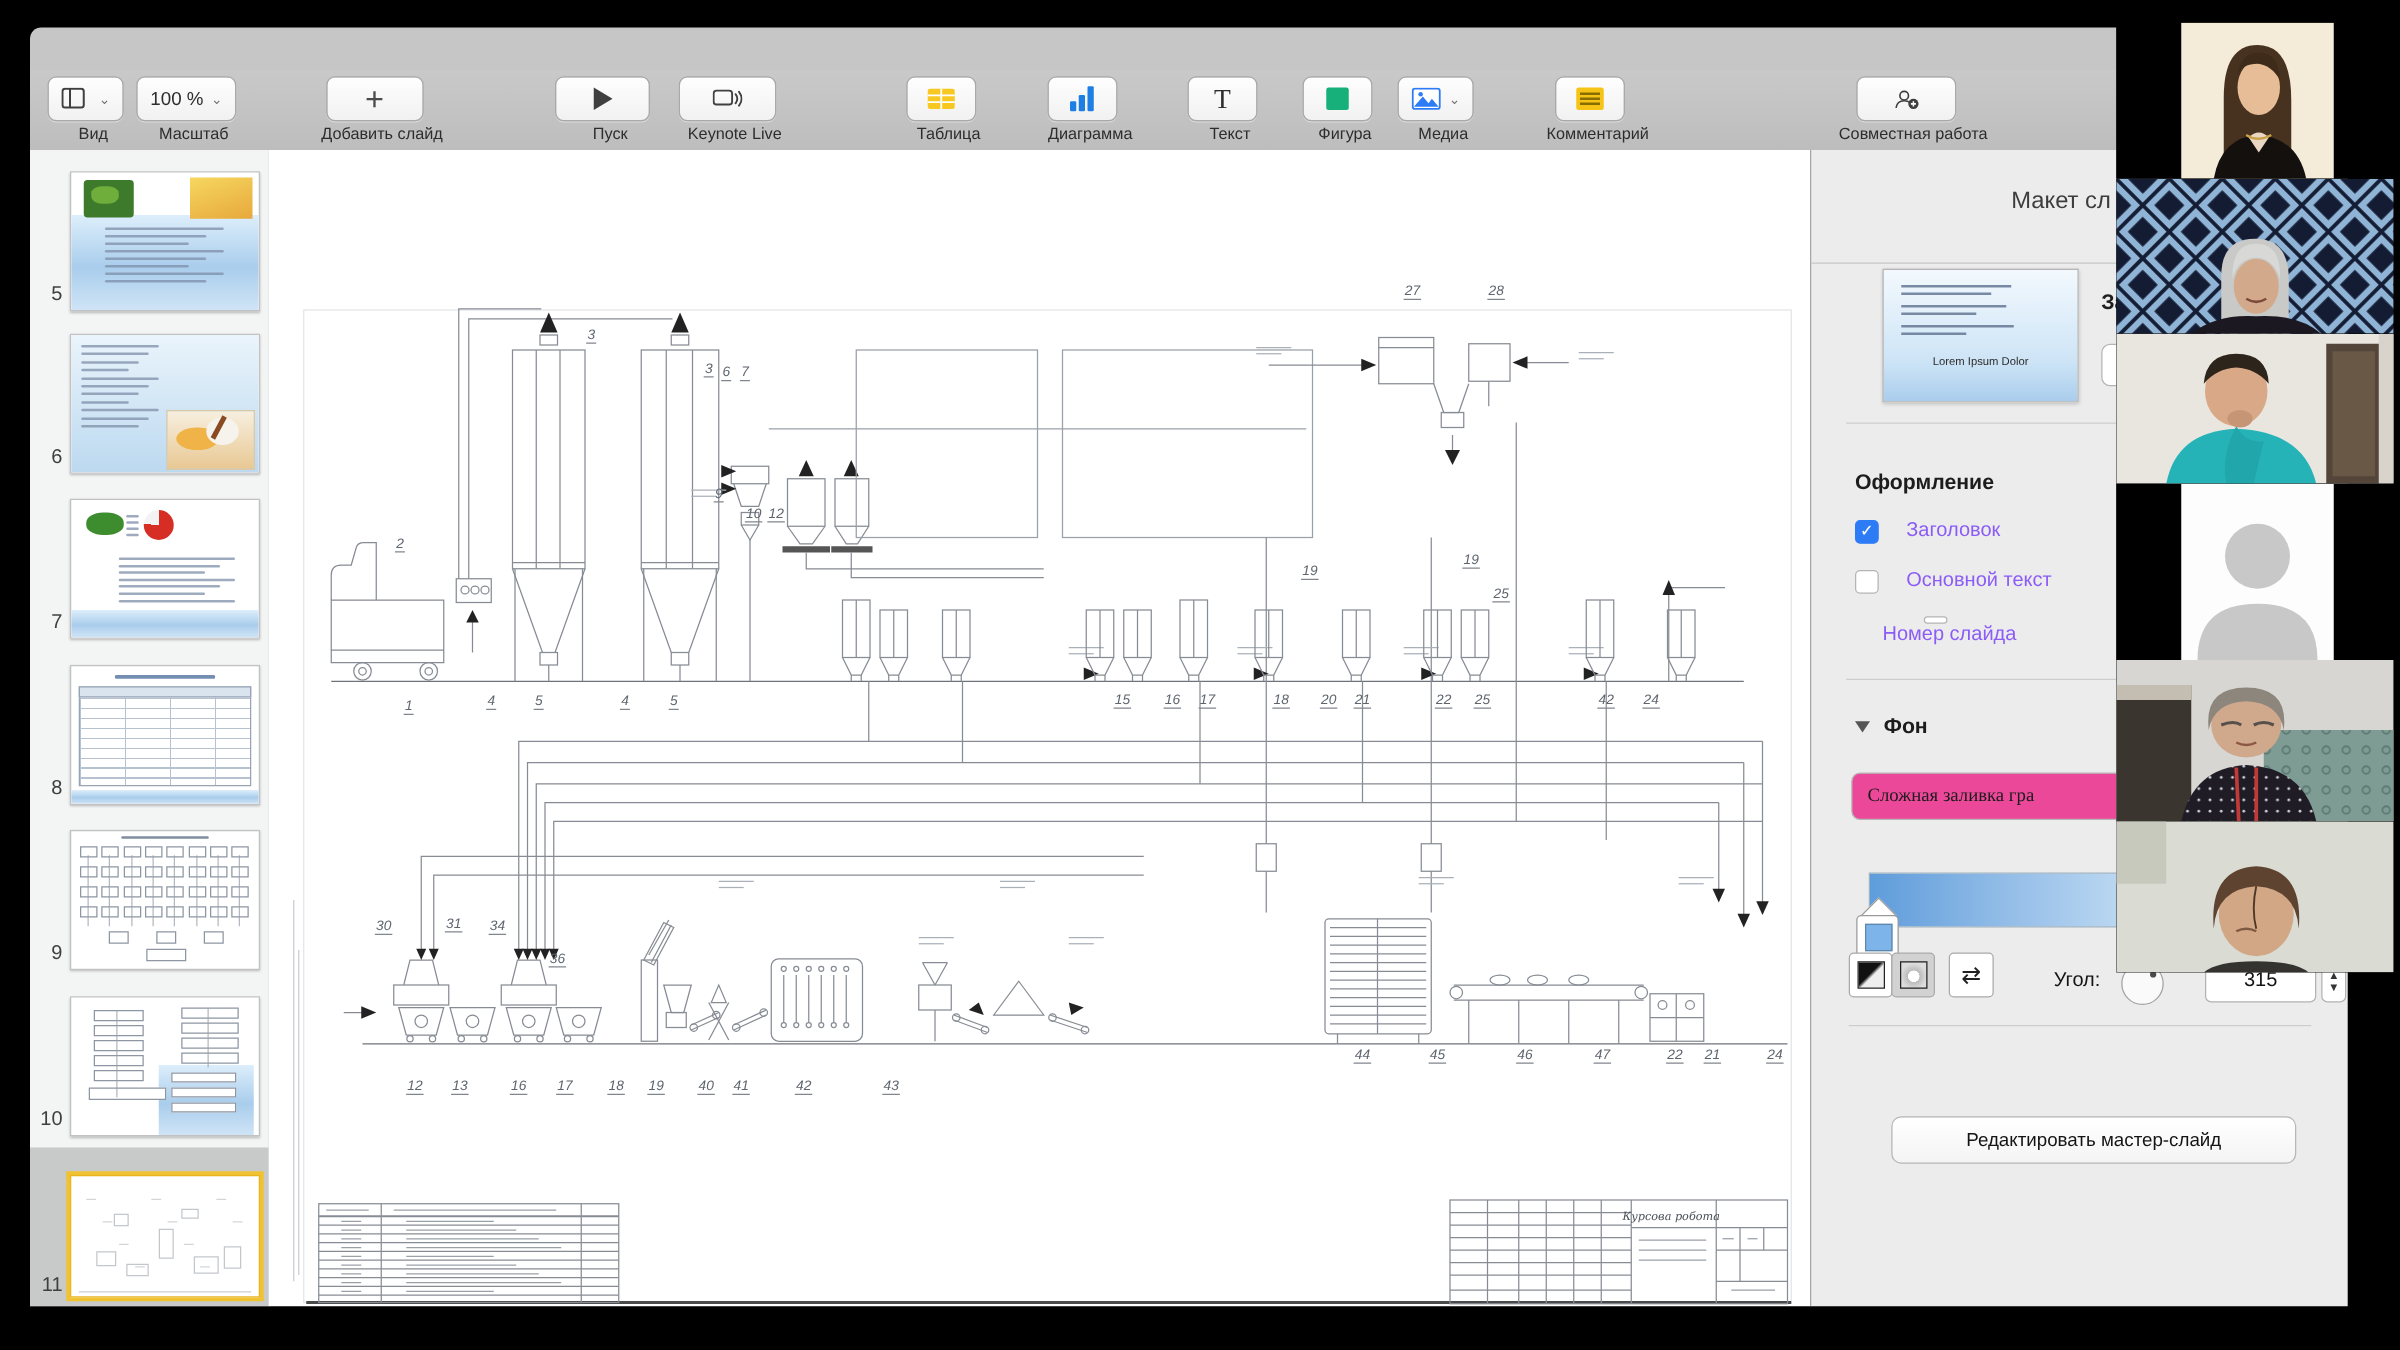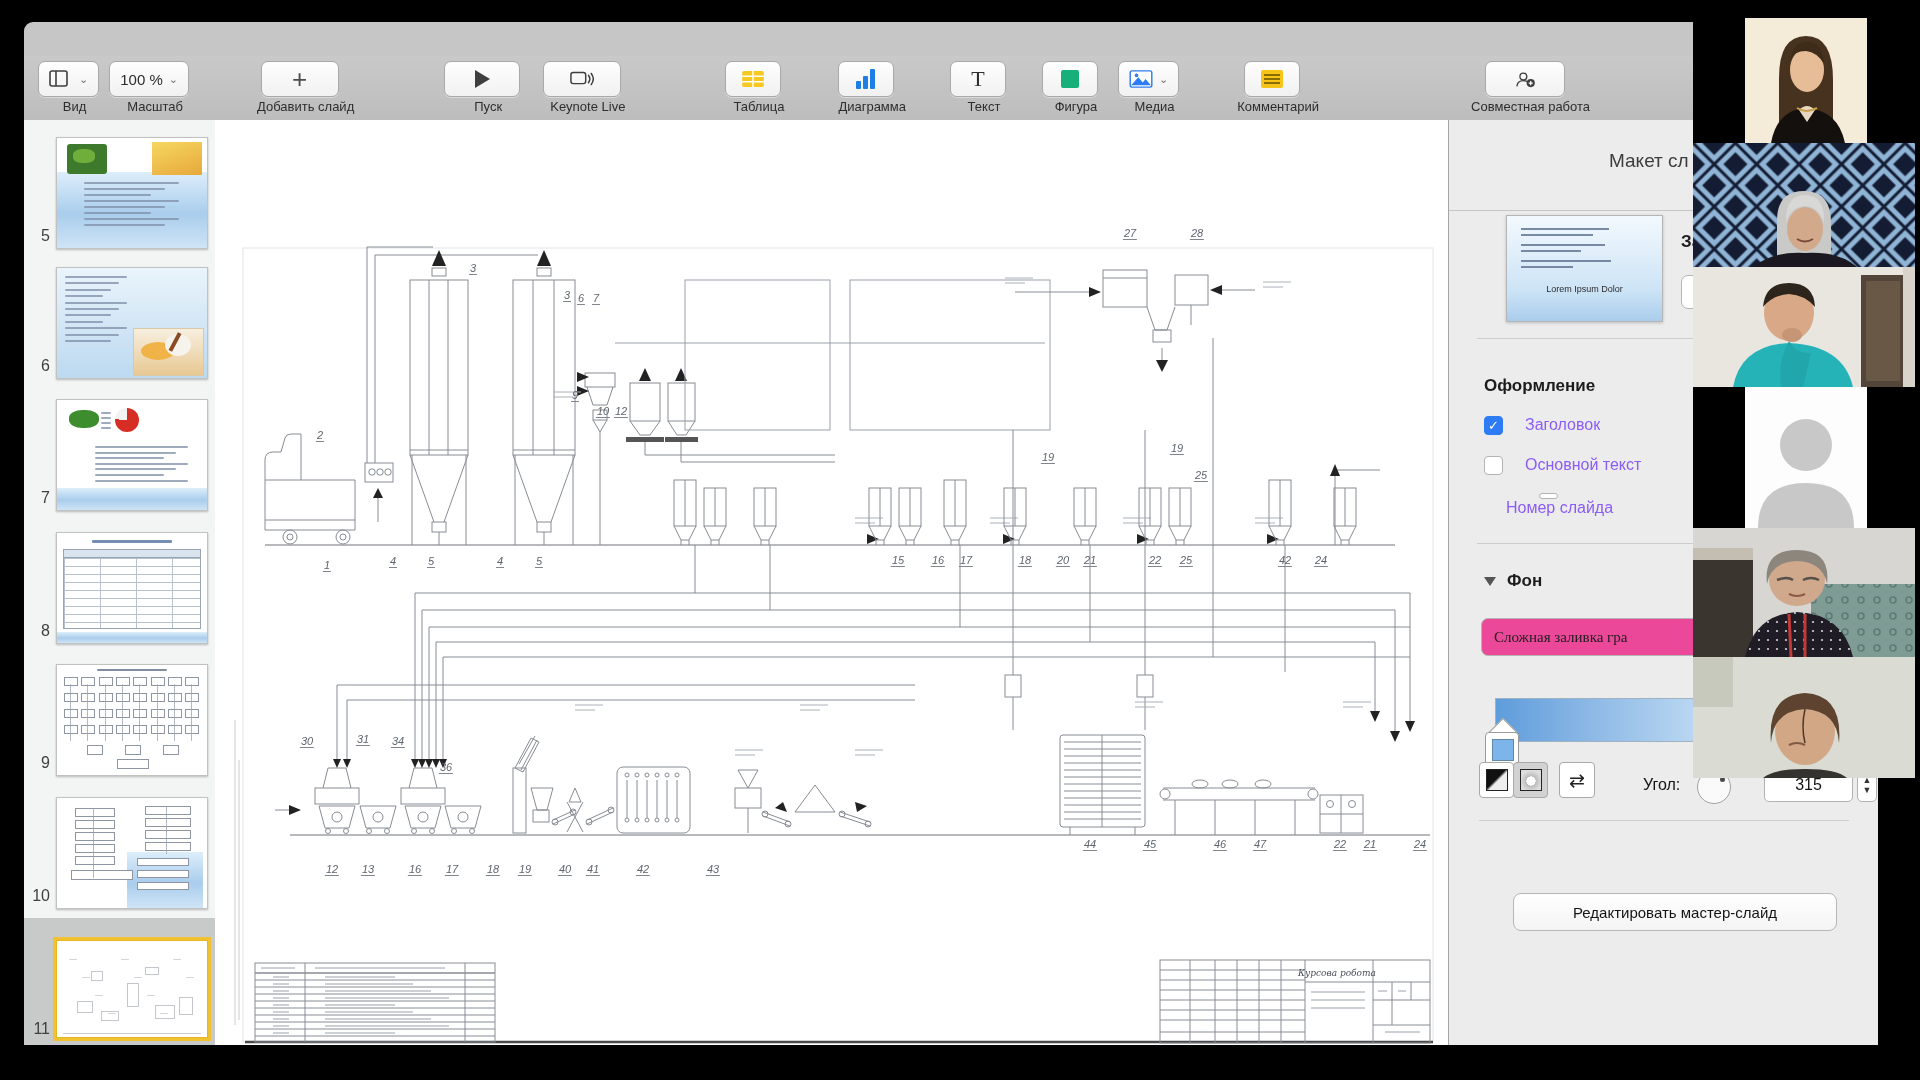--- a/index.html
+++ b/index.html
@@ -825,21 +825,21 @@
         <span class="co" style="left: 237px; top: 756px;">17</span>
         <span class="co" style="left: 278px; top: 756px;">18</span>
         <span class="co" style="left: 310px; top: 756px;">19</span>
         <span class="co" style="left: 350px; top: 756px;">40</span>
         <span class="co" style="left: 378px; top: 756px;">41</span>
         <span class="co" style="left: 428px; top: 756px;">42</span>
         <span class="co" style="left: 498px; top: 756px;">43</span>
         <span class="co" style="left: 875px; top: 731px;">44</span>
         <span class="co" style="left: 935px; top: 731px;">45</span>
         <span class="co" style="left: 1005px; top: 731px;">46</span>
-        <span class="co" style="left: 1045px; top: 731px;">47</span>
+        <span class="co" style="left: 1067px; top: 731px;">47</span>
         <span class="co" style="left: 1125px; top: 731px;">22</span>
         <span class="co" style="left: 1155px; top: 731px;">21</span>
         <span class="co" style="left: 1205px; top: 731px;">24</span>
       </div>
   </div>
 
   <div id="inspector">
     <div id="master-thumb">
       <span class="ml" style="left:14px;top:12px;width:88px"></span>
       <span class="ml" style="left:14px;top:18px;width:72px"></span>

